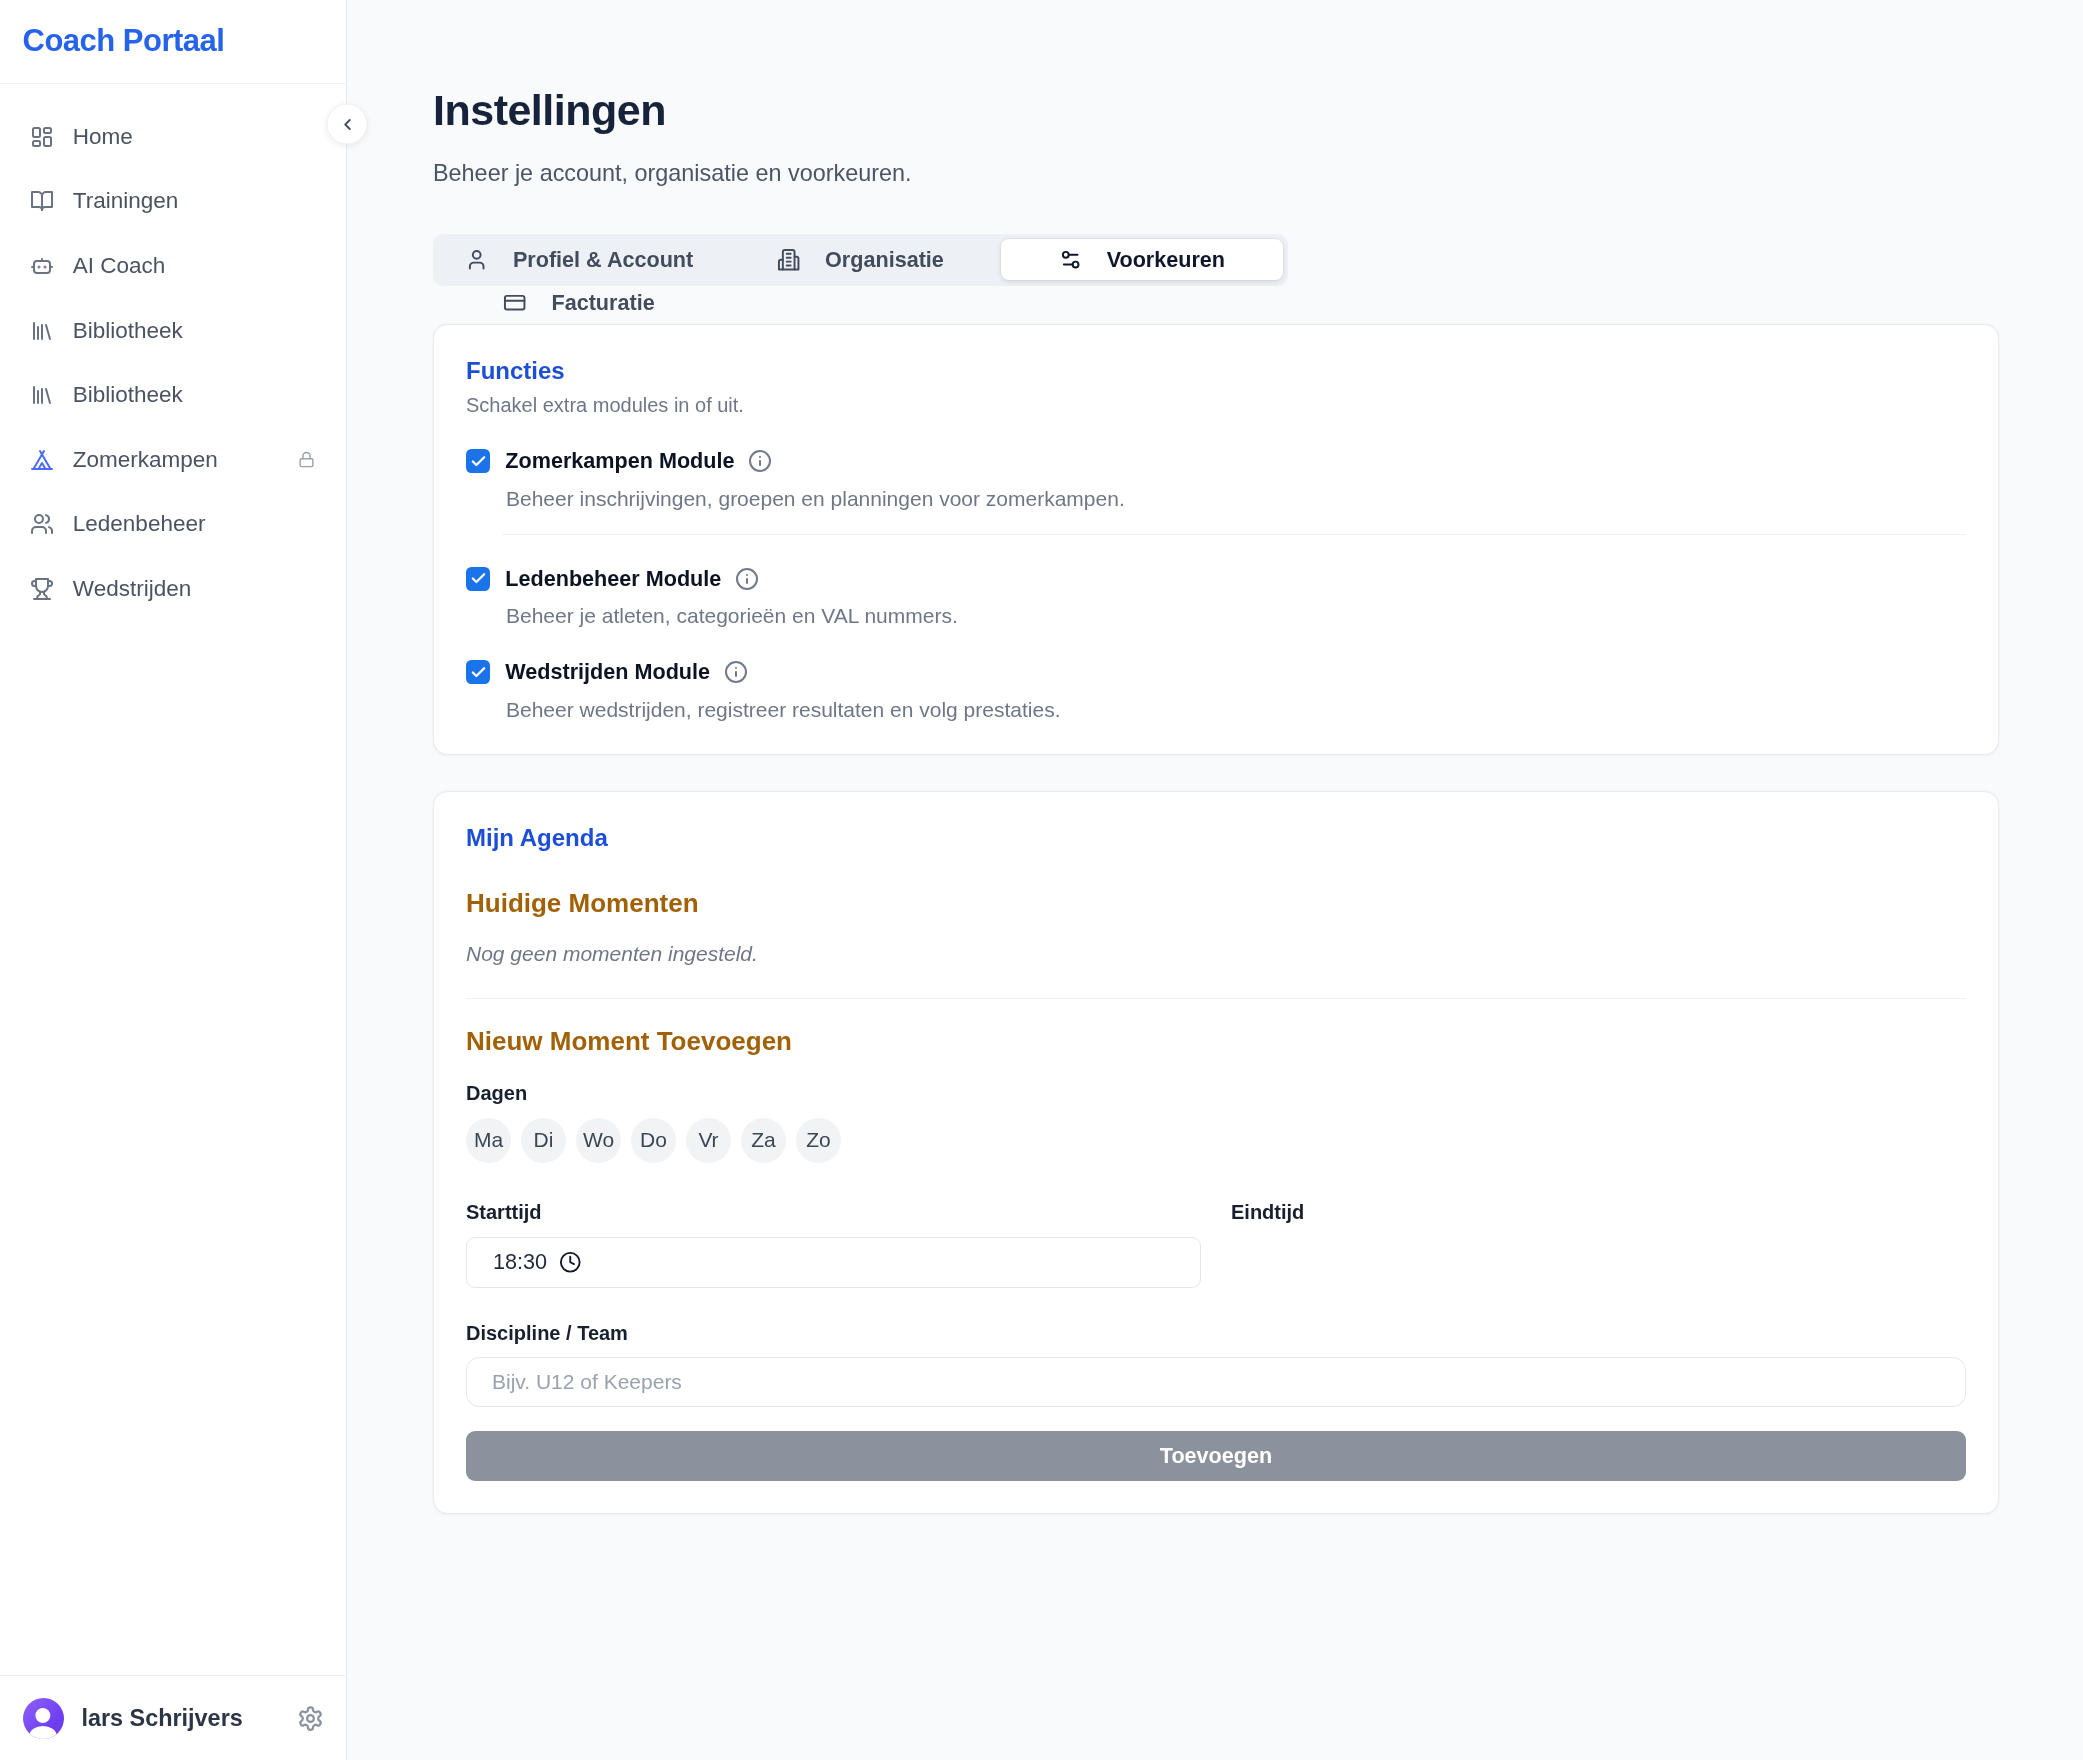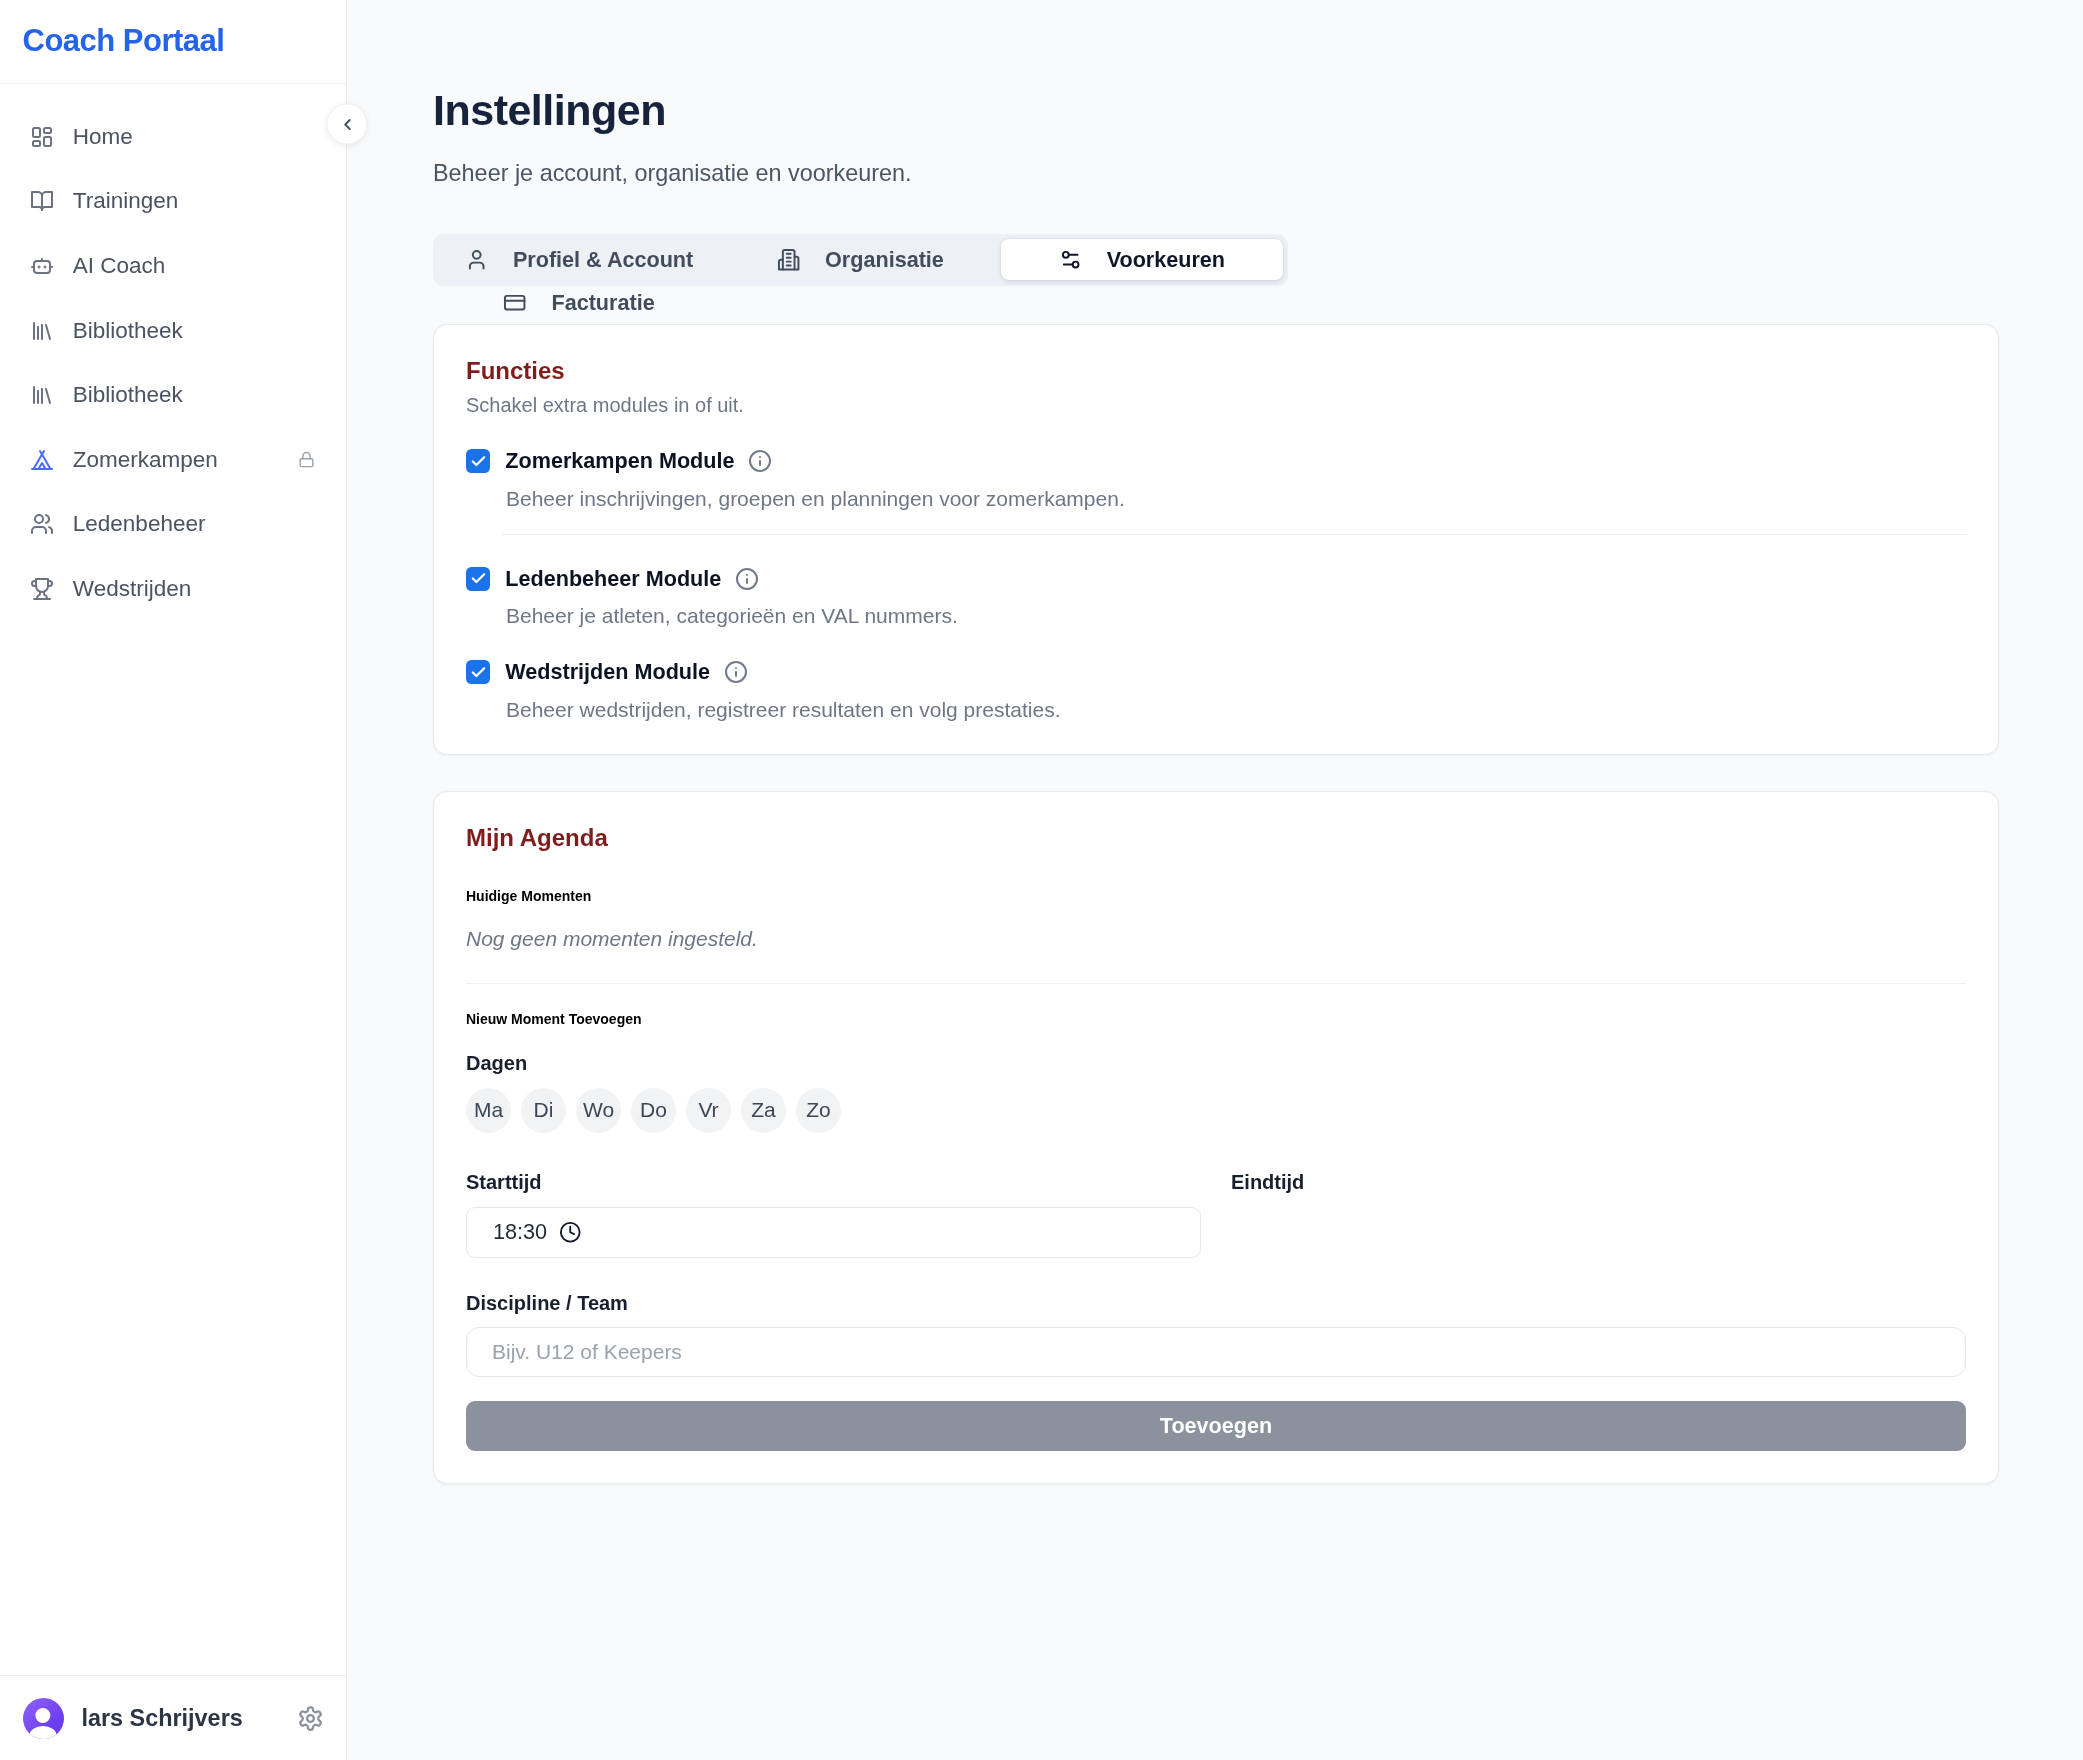--- a/index.html
+++ b/index.html
@@ -80,37 +80,37 @@
 
   
   .card {
     width:1566px; background:#ffffff;
     border:0.9px solid #e7eaee; border-radius:14.4px;
     box-shadow:0 0.9px 2.7px rgba(16,24,40,.05);
     padding:32px; 
   }
   .card.functies { margin-top:38px; }
   .card.agenda { margin-top:36px; margin-bottom:108px; }
-  .card h2 { font-size:24px; font-weight:700; color:#7f1d1d; }
+  .card h2 { font-size:24px; font-weight:700; color:#1d4ed8; }
   .card .card-sub { margin-top:9px; font-size:20px; color:#6f7786; }
 
   .module { margin-top:31px; }
   .module-head { display:flex; align-items:center; }
   .checkbox {
     width:24px; height:24px; border-radius:5.4px; background:var(--checkbox,#1a73e8);
     display:flex; align-items:center; justify-content:center; cursor:pointer; flex:0 0 24px;
   }
   .checkbox svg { width:17px; height:17px; color:#fff; }
   .module-label { margin-left:15.3px; font-size:21.6px; font-weight:700; color:#0c1322; }
   .info-icn { margin-left:13.5px; width:24px; height:24px; color:#717a88; cursor:pointer; }
   .module-desc { margin-top:12.6px; margin-left:40px; font-size:21px; color:#6f7786; }
   .divider { height:0.9px; background:#eef0f3; margin-top:23.4px; margin-left:36px; }
   .divider.full { margin-left:0; margin-top:32px; }
 
-  .section-h { font-size:14px; font-weight:700; color:#000000; }
+  .section-h { font-size:26px; font-weight:700; color:#a16207; }
   .empty-italic { margin-top:23.4px; font-size:21px; font-style:italic; color:#6f7786; }
   .mt40 { margin-top:36px; } .mt30 { margin-top:27px; } .mt28 { margin-top:25px; }
   .small-label { font-size:20px; font-weight:700; color:#18202e; }
   .days-row { margin-top:12.6px; display:flex; gap:10px; }
   .day-pill {
     width:45px; height:45px; border-radius:50%; background:#f1f3f5;
     display:flex; align-items:center; justify-content:center;
     font-size:21px; font-weight:500; color:#3b4656; cursor:pointer;
   }
   .time-grid { margin-top:38px; display:flex; gap:30px; }

